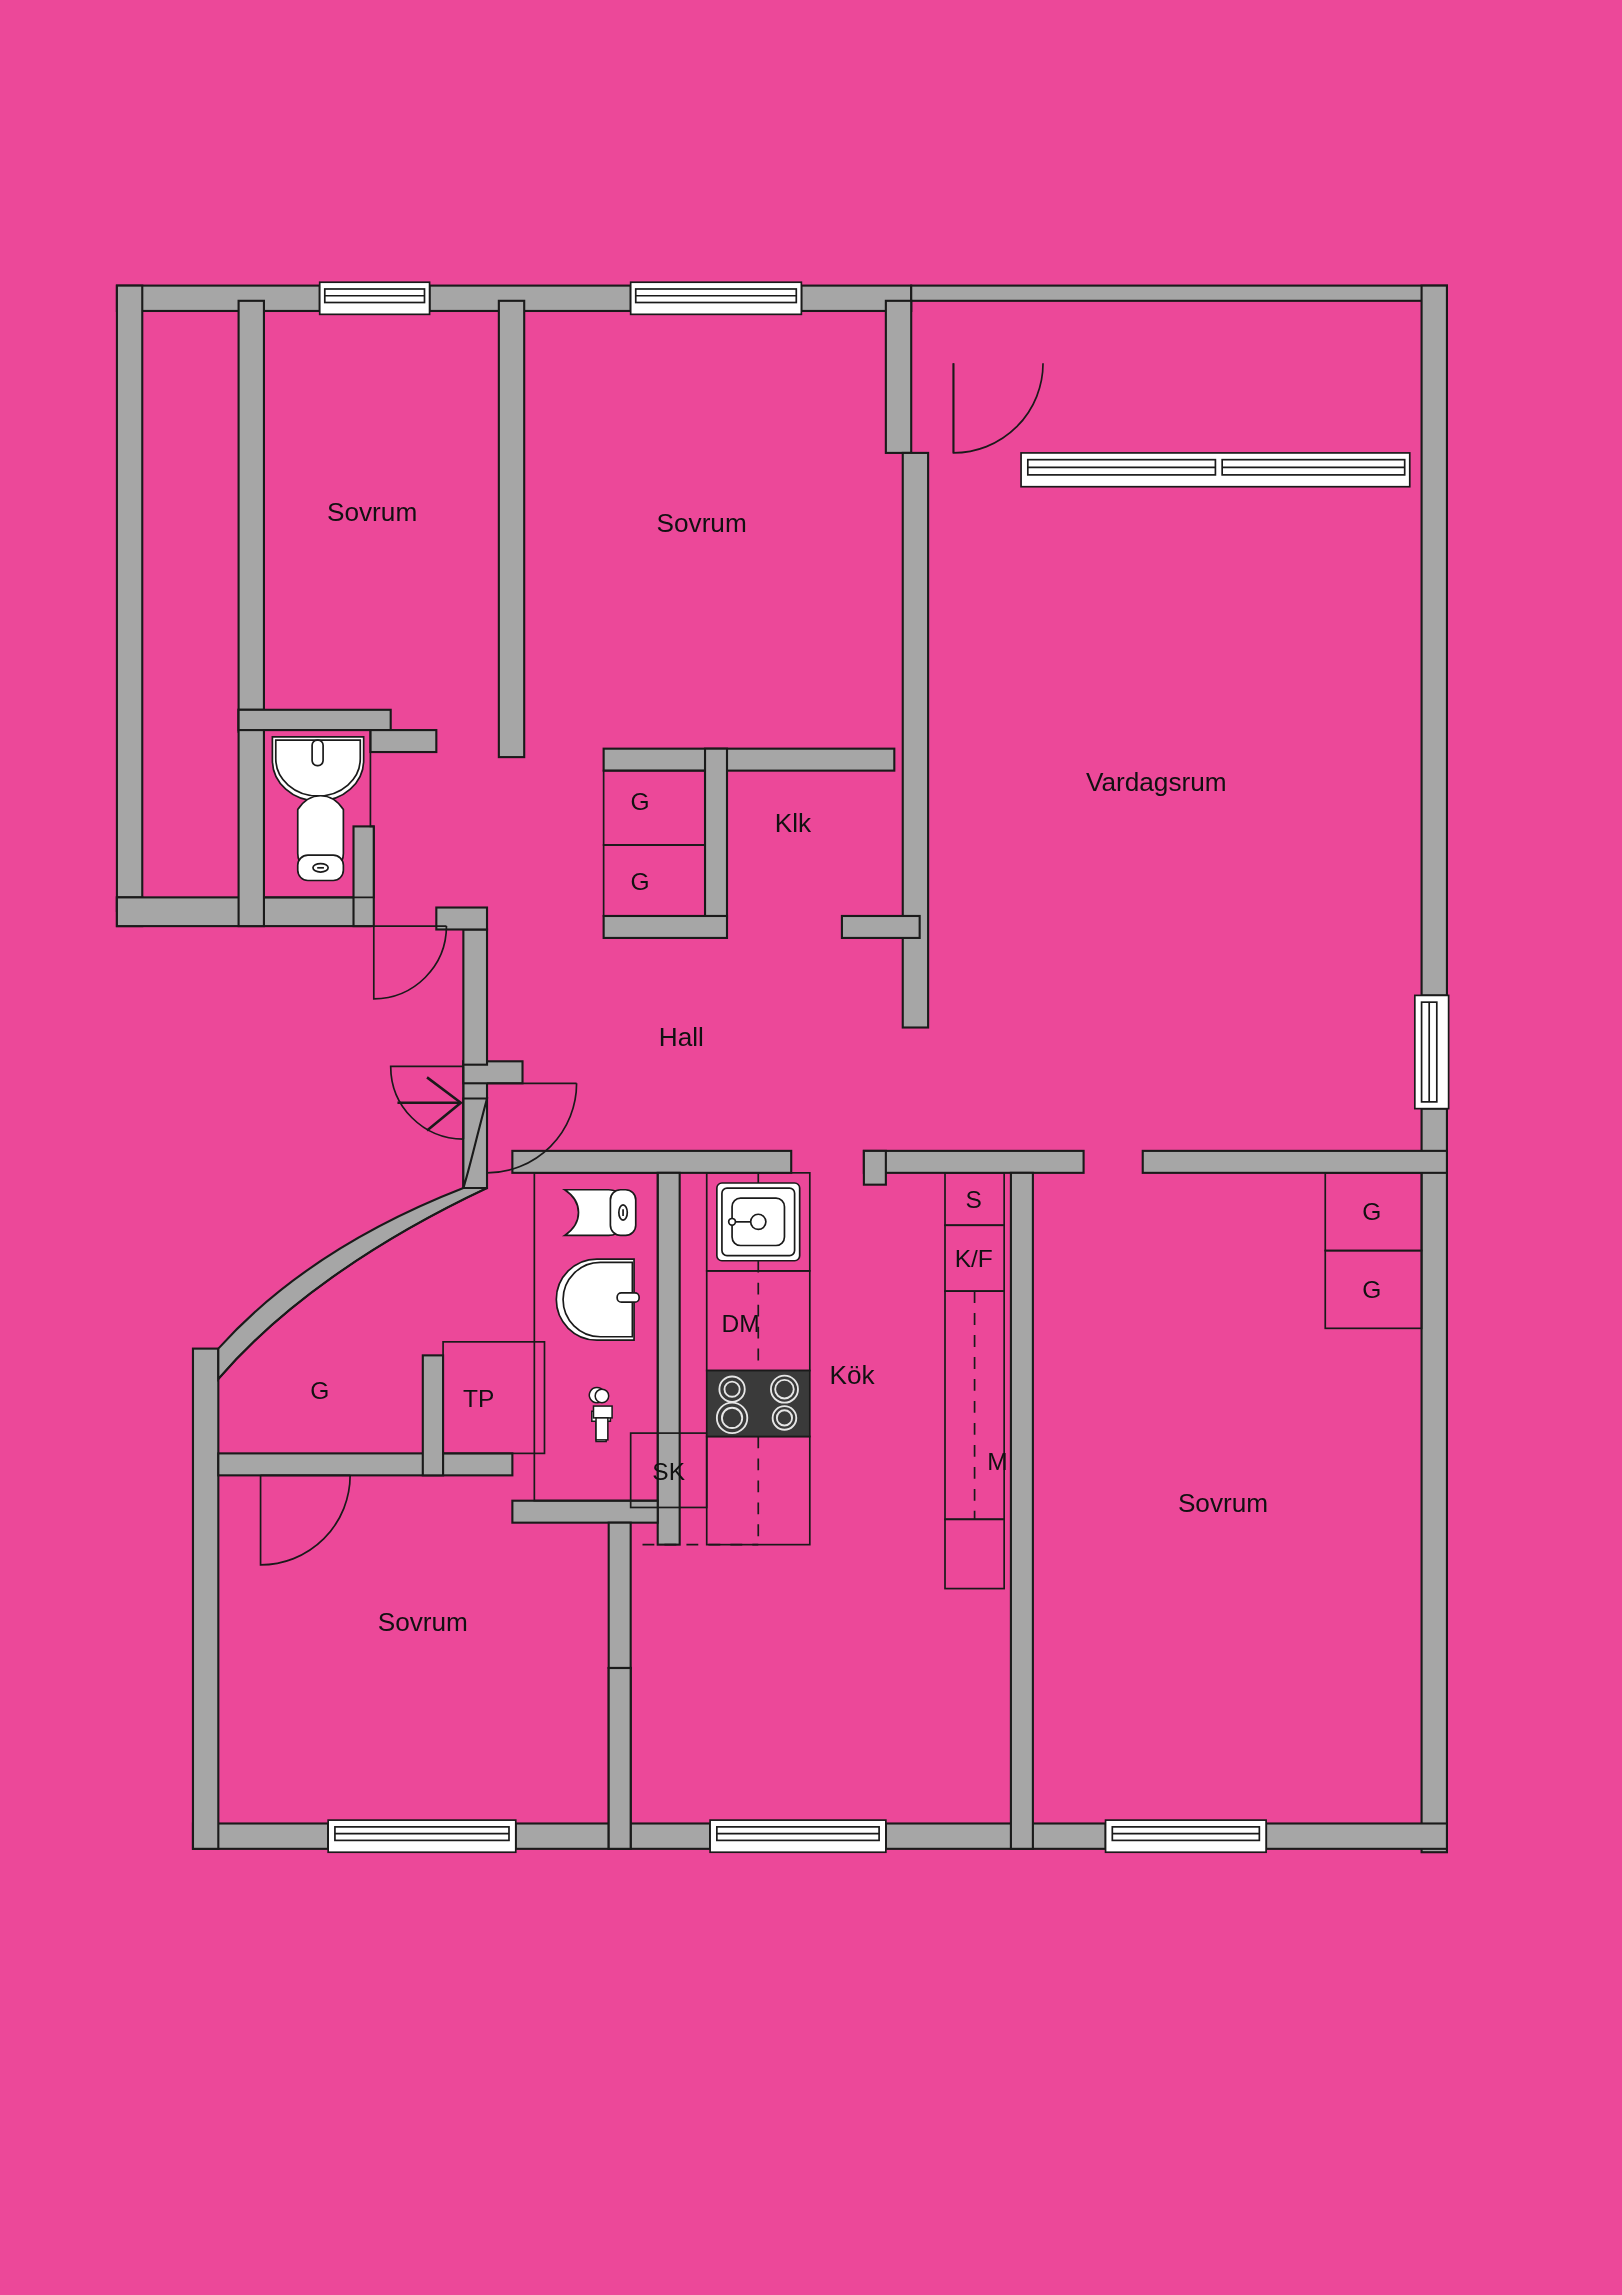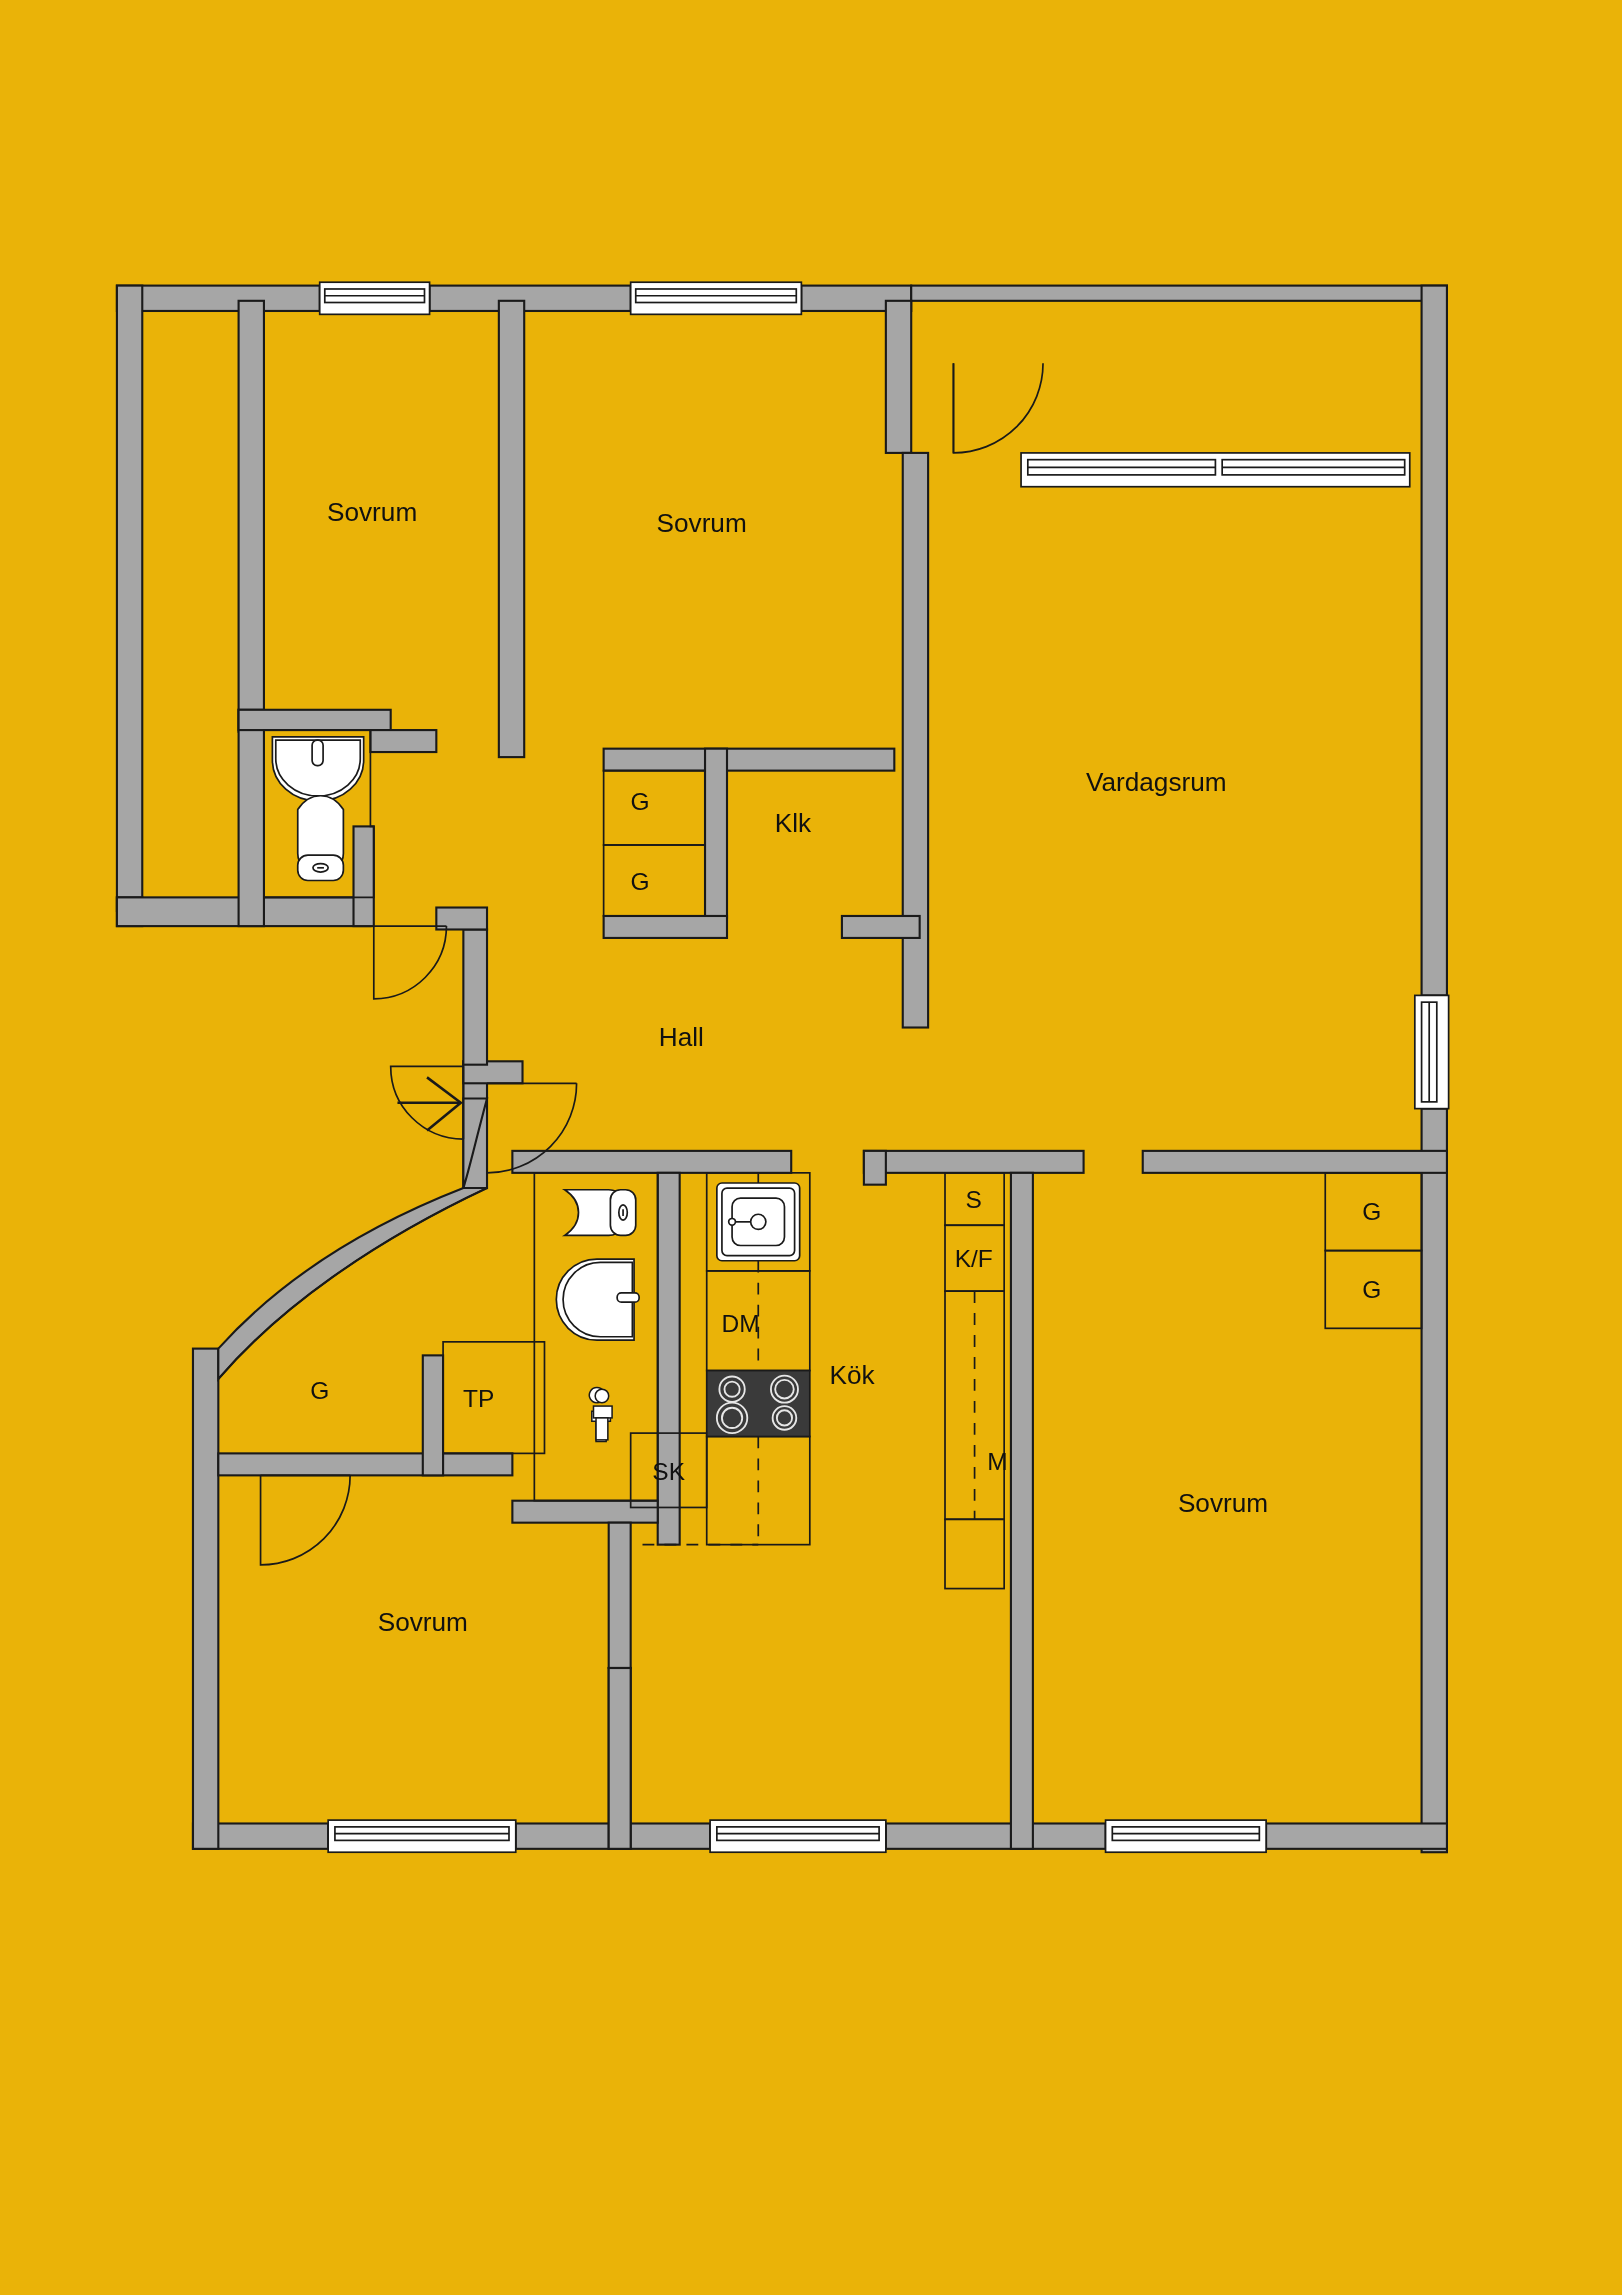--- a/index.html
+++ b/index.html
@@ -10,21 +10,21 @@
   body {
     width: 1623px;
     height: 2295px;
     font-family: "Liberation Sans", sans-serif;
     overflow: hidden;
   }
   #plan-root {
     position: relative;
     width: 1623px;
     height: 2295px;
-    background: #eab308;
+    background: #ec4899;
   }
   #floorplan-svg {
     display: block;
     width: 1623px;
     height: 2295px;
   }
   .room-label {
     font-family: "Liberation Sans", sans-serif;
     font-weight: 400;
     fill: #111111;

